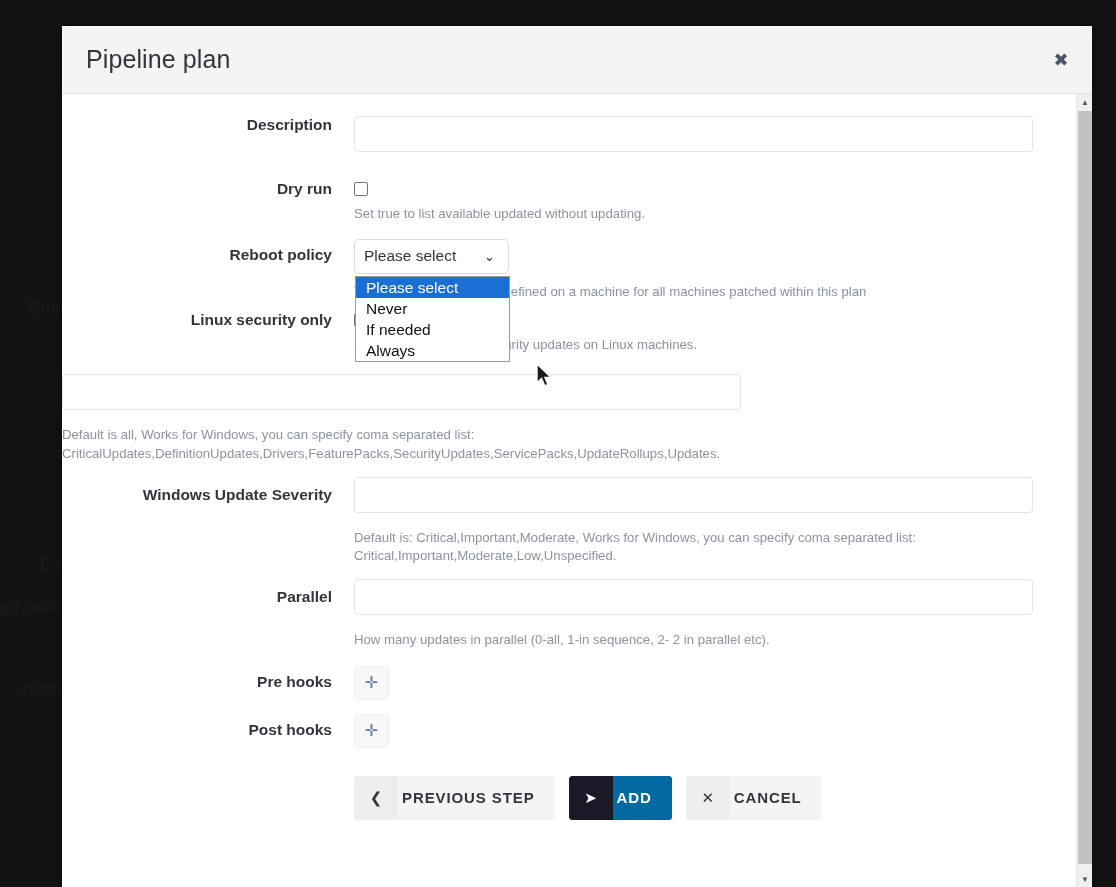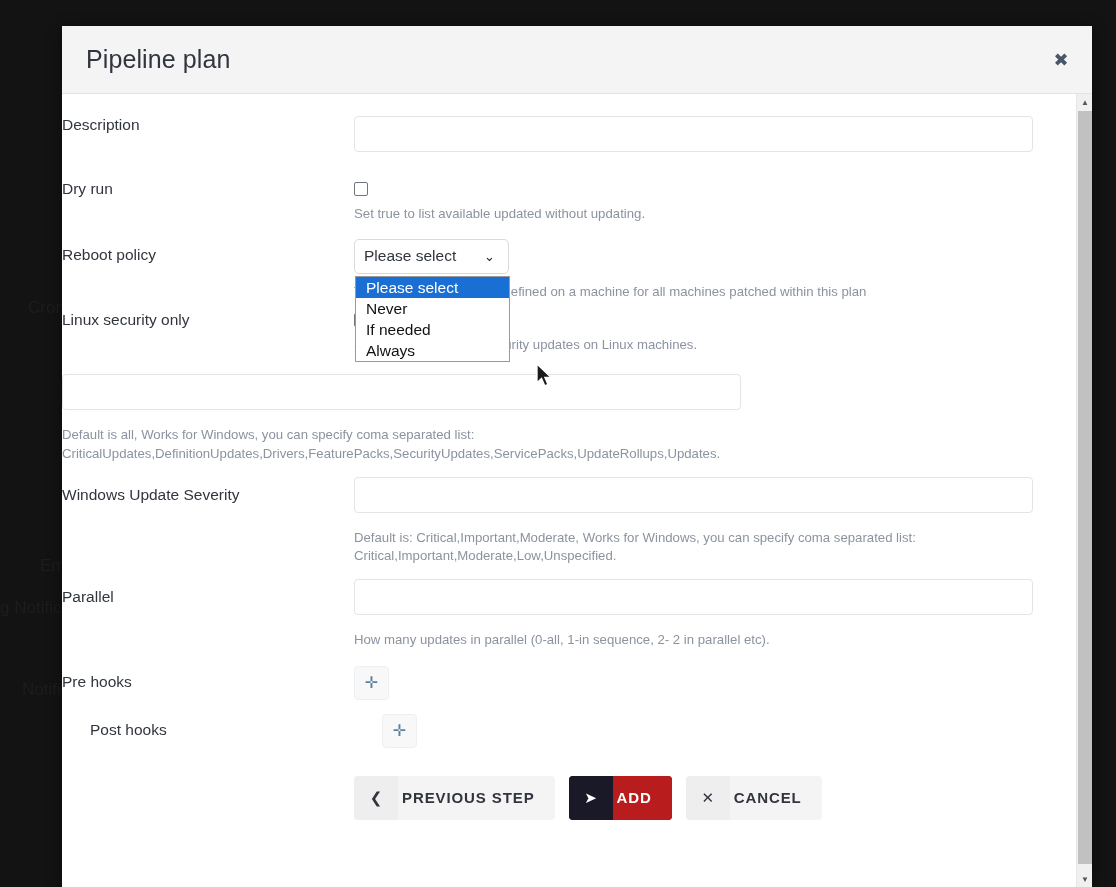--- a/index.html
+++ b/index.html
@@ -77,25 +77,25 @@
   }
 
   
   .row {
     display: flex;
     align-items: flex-start;
     padding: 0 0 0 0;
   }
   .row .label {
     width: 292px;
-    text-align: left;
+    text-align: right;
     padding-right: 22px;
     font-size: 15.5px;
     color: #31353d;
-    font-weight: 400;
+    font-weight: 700;
     line-height: 1.2;
     flex: 0 0 292px;
   }
   .row .field {
     flex: 1 1 auto;
     padding-right: 52px;
     position: relative;
   }
   .txt-input {
     display: block;
@@ -211,21 +211,21 @@
   .btn .lbl {
     display: flex; align-items: center;
     padding: 0 20px 0 4px;
     font-size: 15px;
     font-weight: 700;
     letter-spacing: 0.9px;
   }
   .btn-light { background: #f4f4f5; color: #31353d; }
   .btn-light .ico { background: #eeeeef; color: #31353d; }
   .btn-dark .ico { background: #191927; color: #ffffff; }
-  .btn-dark .lbl { background: #b91c1c; color: #ffffff; }
+  .btn-dark .lbl { background: #0369a1; color: #ffffff; }
   .btn-dark { background: #33334d; }
 
   
   #sb {
     position: absolute;
     right: 0; top: 0; bottom: 0;
     width: 16px;
     background: #f0f0f0;
     border-left: 1px solid #e6e6e6;
   }
@@ -331,21 +331,21 @@
 
       <div class="row" style="margin-top:16px;">
         <div class="label" style="padding-top:7px;">Pre hooks</div>
         <div class="field">
           <button class="plus-btn">
             <span>✛</span>
           </button>
         </div>
       </div>
 
-      <div class="row" style="margin-top:14px;margin-left:28px;">
+      <div class="row" style="margin-top:14px;">
         <div class="label" style="padding-top:7px;">Post hooks</div>
         <div class="field">
           <button class="plus-btn">
             <span>✛</span>
           </button>
         </div>
       </div>
 
       <div id="btnbar">
         <button class="btn btn-light">

